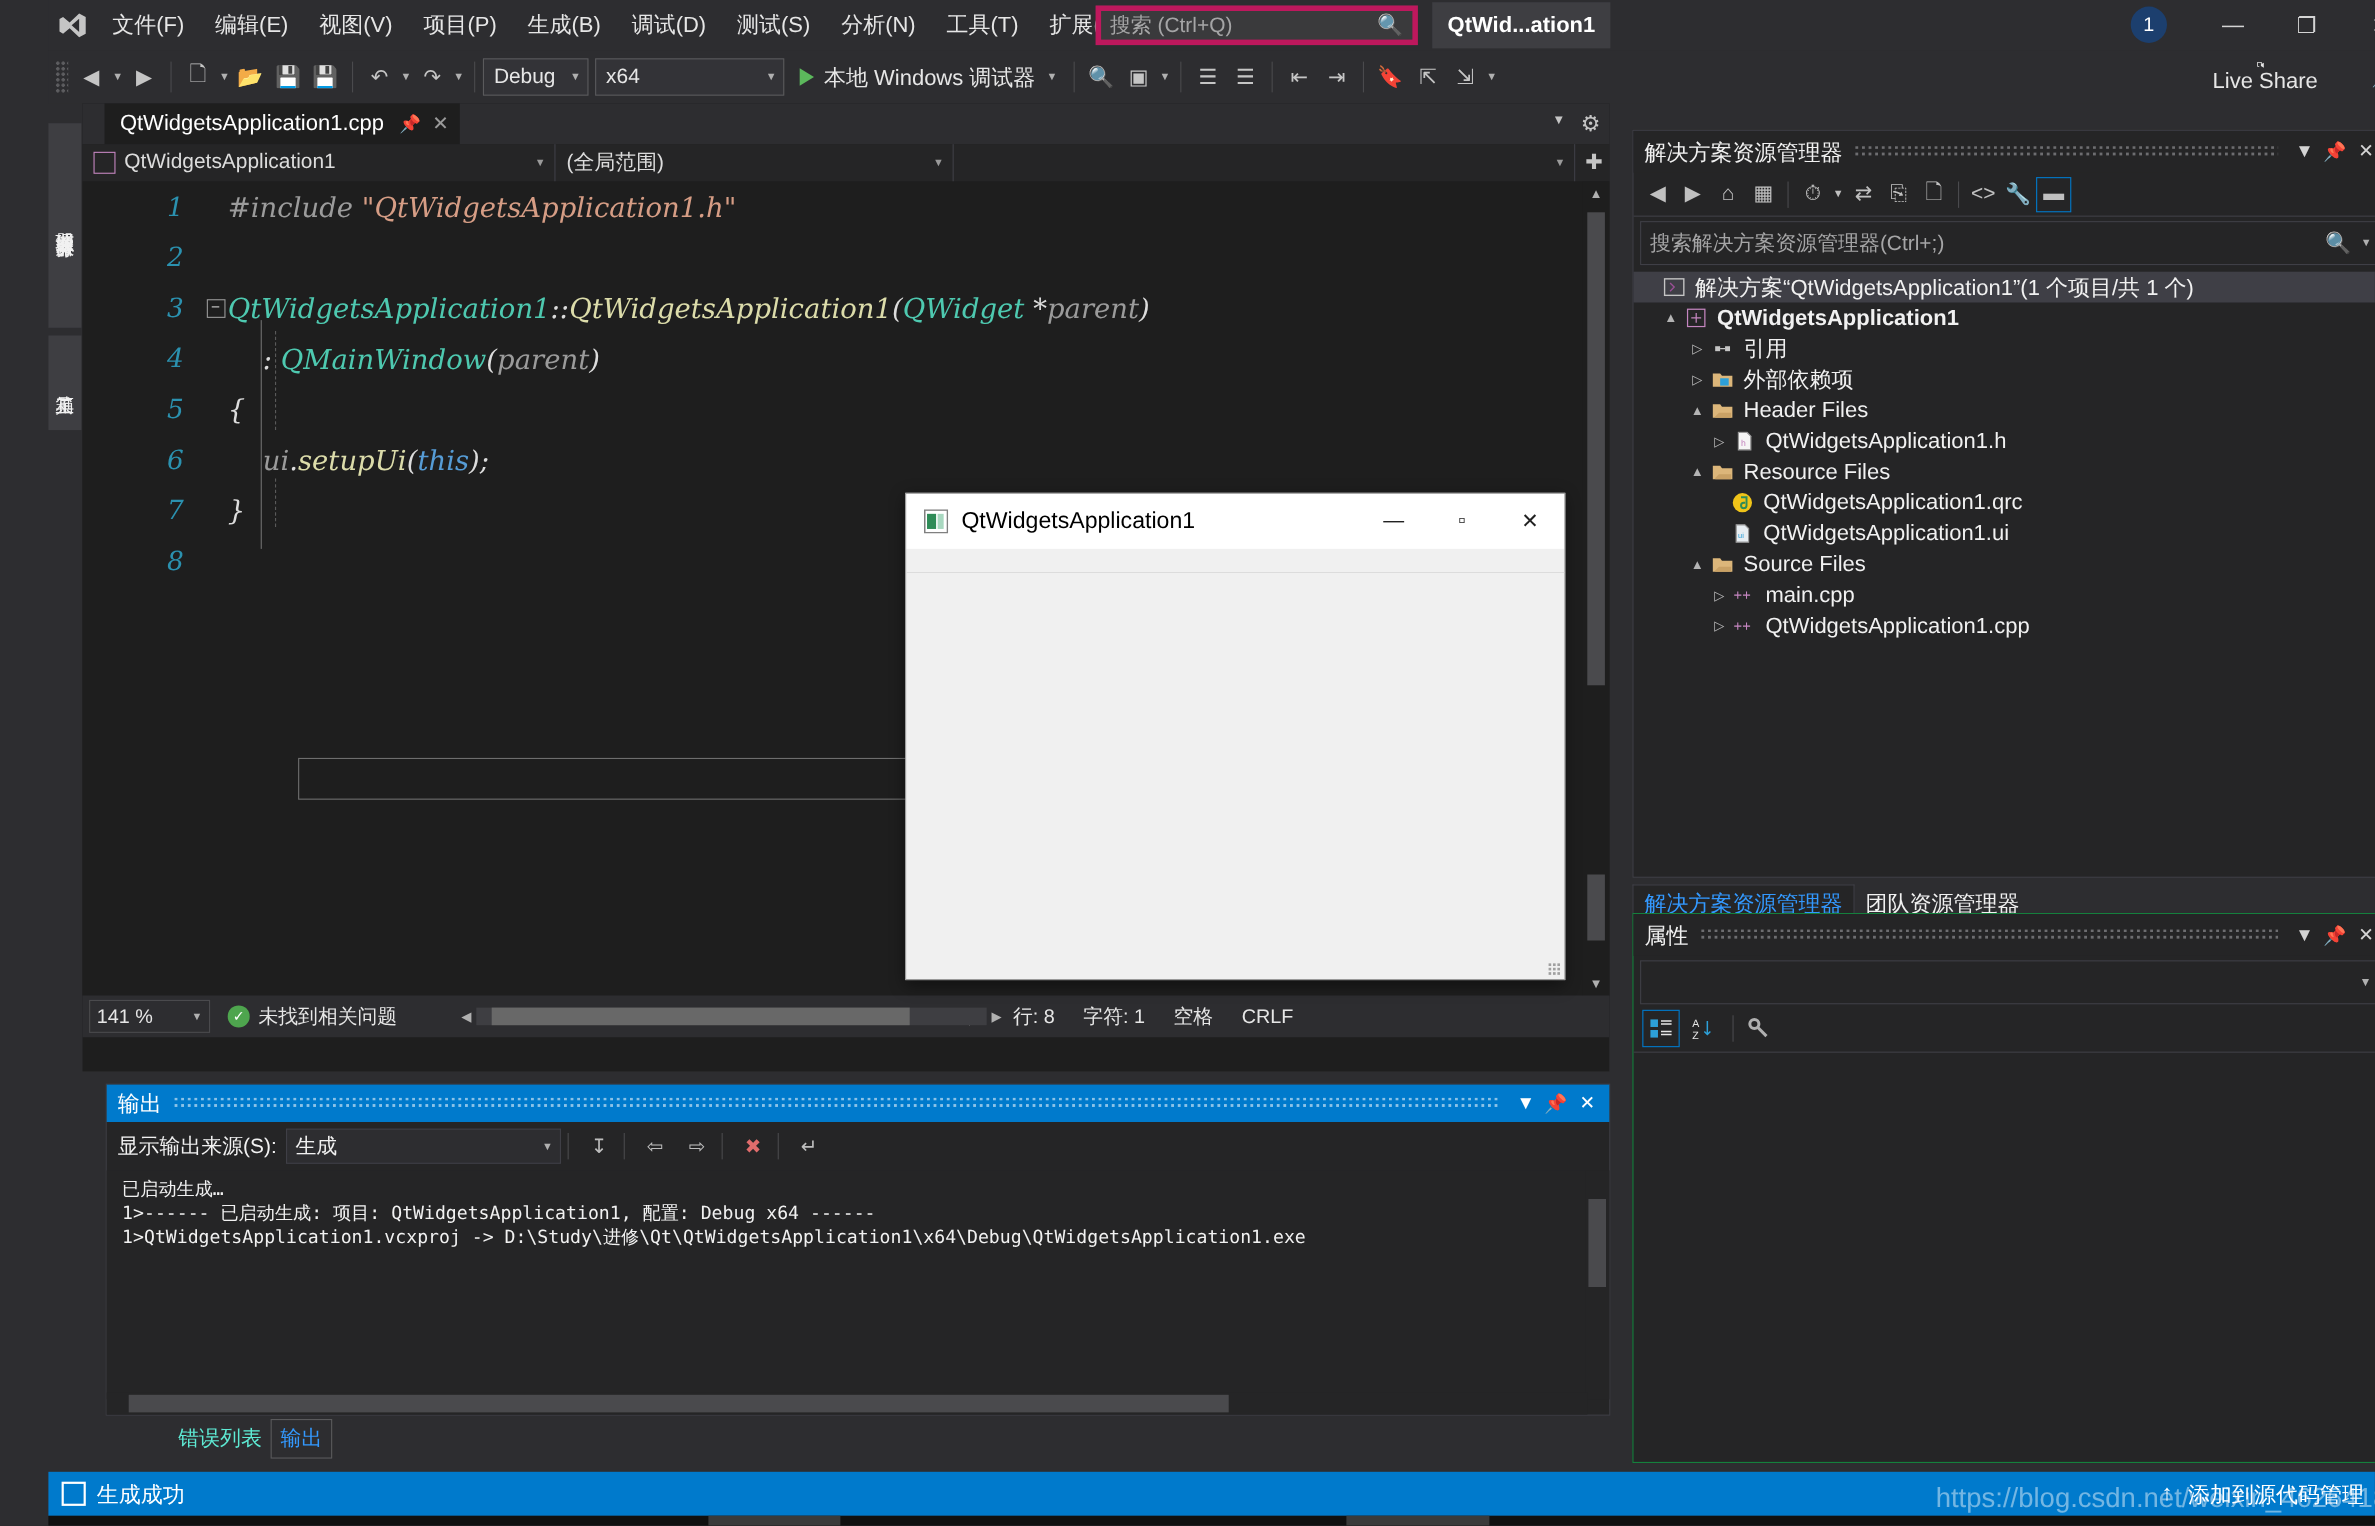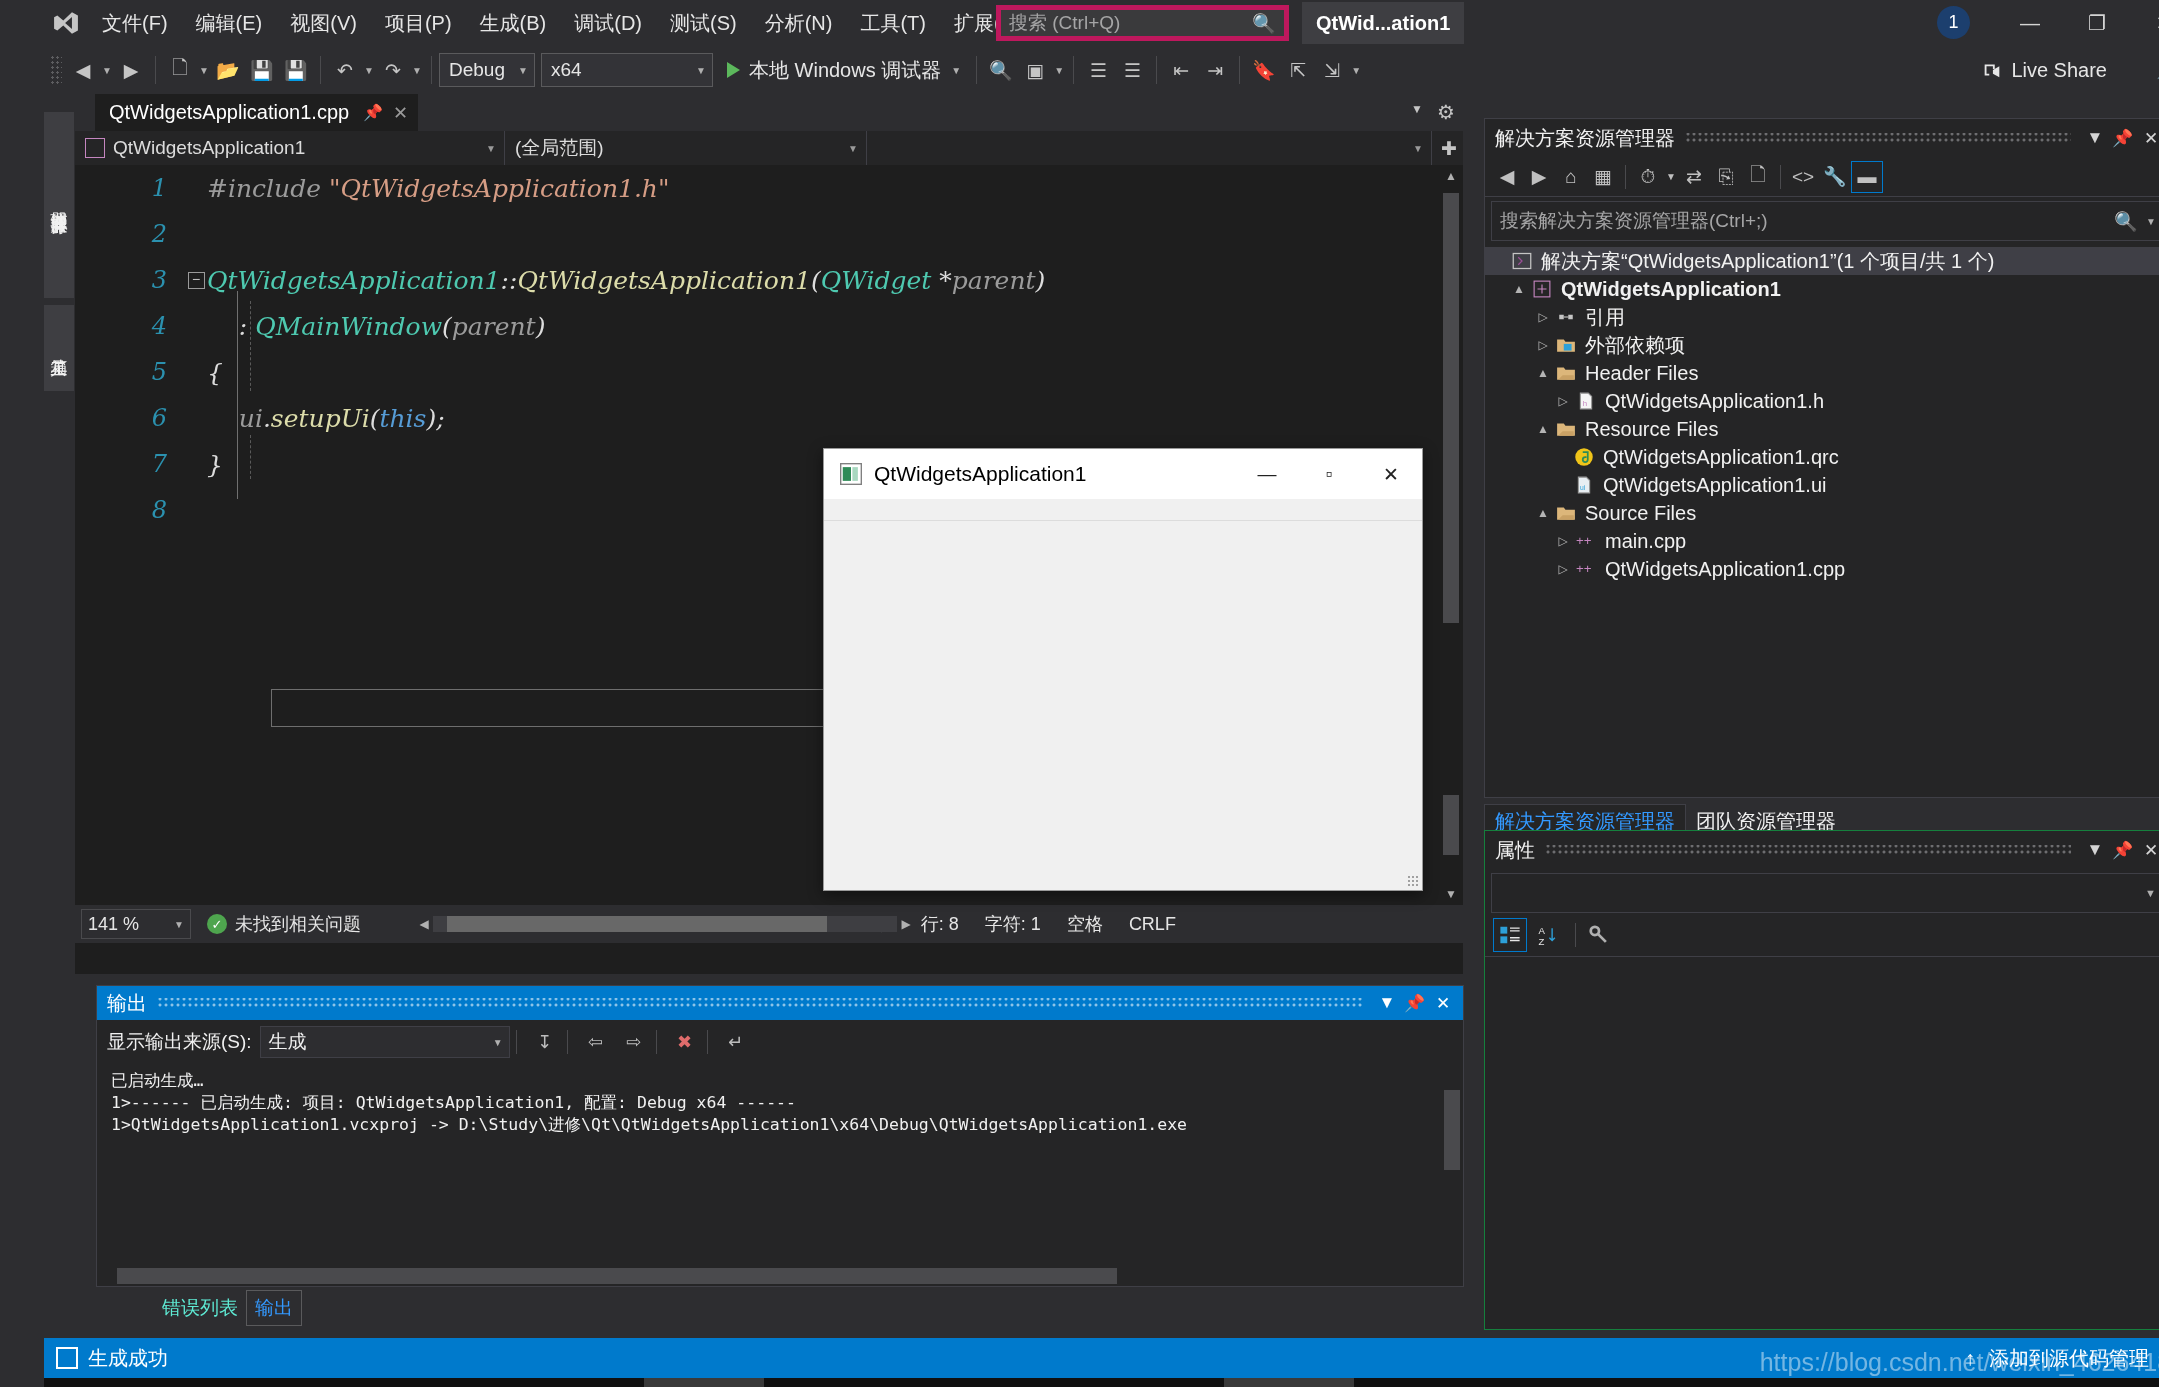--- a/index.html
+++ b/index.html
@@ -52,21 +52,21 @@
   .tb-sep { width:1px; height:28px; background:#4a4a4d; margin:0 7px; }
   .tb-caret { width:14px; height:36px; display:flex; align-items:center; justify-content:center; color:#b0b0b0; font-size:10px; }
   .tb-combo {
     height:34px; border:1px solid #5a5a5c; background:#333337; color:#e6e6e6;
     display:flex; align-items:center; padding:0 6px 0 9px; font-size:19px; margin-right:6px;
   }
   .tb-combo .cv { flex:1; white-space:nowrap; overflow:hidden; }
   .tb-combo .cc { color:#b0b0b0; font-size:10px; margin-left:6px; }
   .run-btn { display:flex; align-items:center; height:36px; padding:0 8px; color:#e6e6e6; font-size:20px; }
   .play-tri { width:0;height:0;border-left:13px solid #5cb85c;border-top:8px solid transparent;border-bottom:8px solid transparent;margin-right:9px;}
-  .live-share { position:absolute; right:96px; top:8px; height:32px; display:flex; align-items:center; color:#e6e6e6; font-size:20px; }
+  .live-share { position:absolute; right:96px; top:8px; height:32px; display:flex; align-items:center; color:#e6e6e6; font-size:20px;flex-direction:column; }
   .live-share svg{ margin-right:8px; }
   .pin-right{ position:absolute; right:22px; top:10px; color:#c5c5c5; font-size:20px; }
 
   
   .vdock {
     position:absolute; left:0; width:30px; background:#3e3e42; color:#f1f1f1;
     font-size:17px; writing-mode:vertical-rl; text-orientation:upright;
     display:flex; align-items:center; justify-content:center; letter-spacing:-1px;
   }
   #vdock-server { top:112px; height:186px; }

